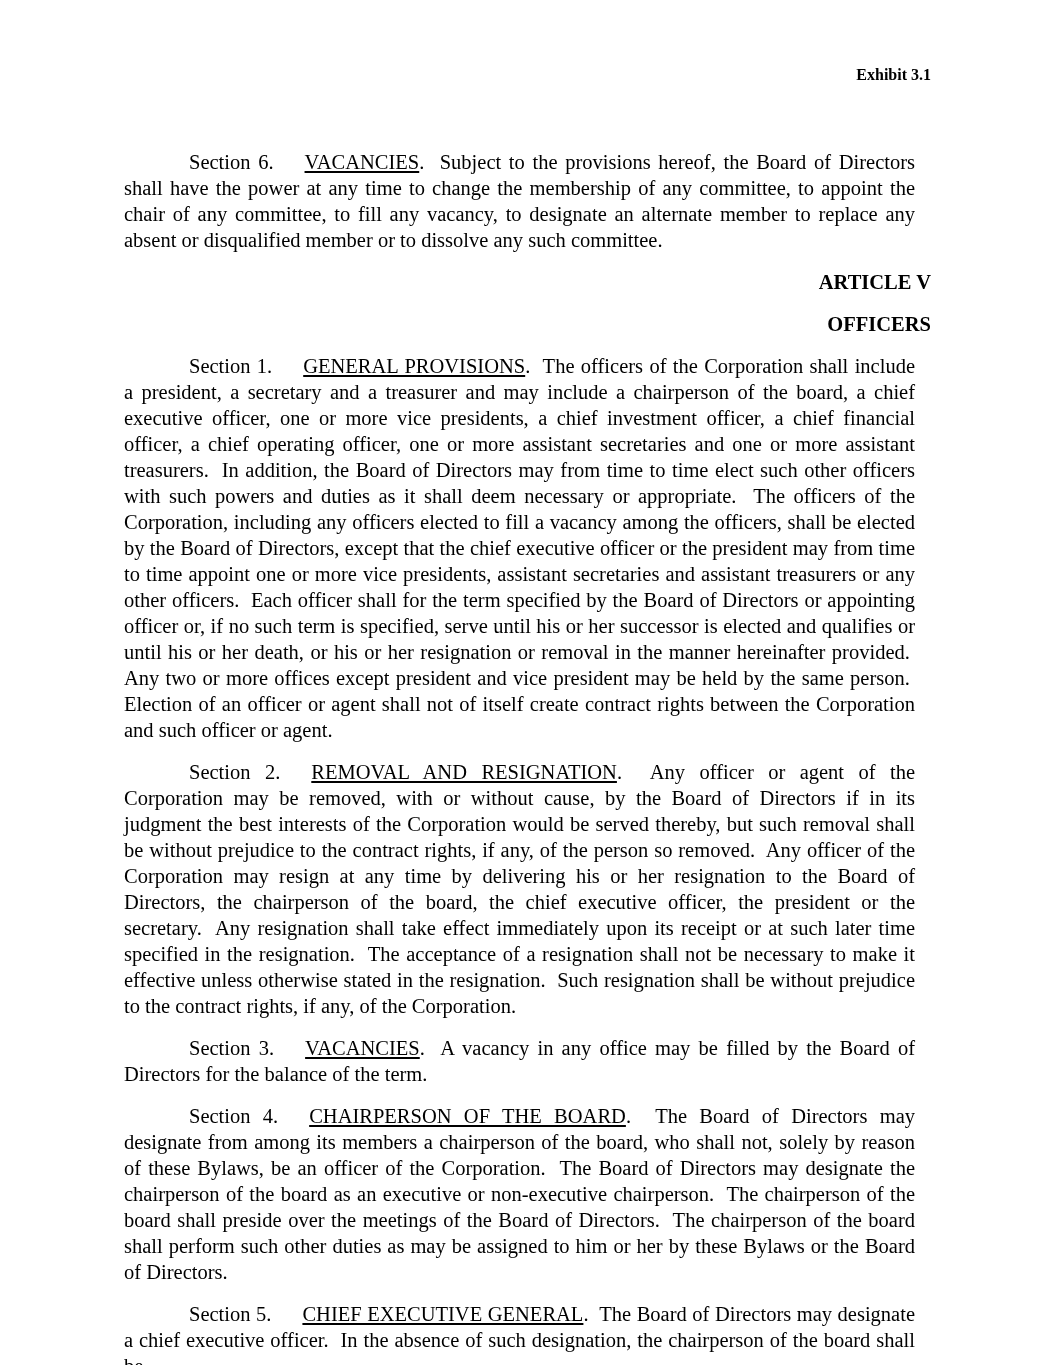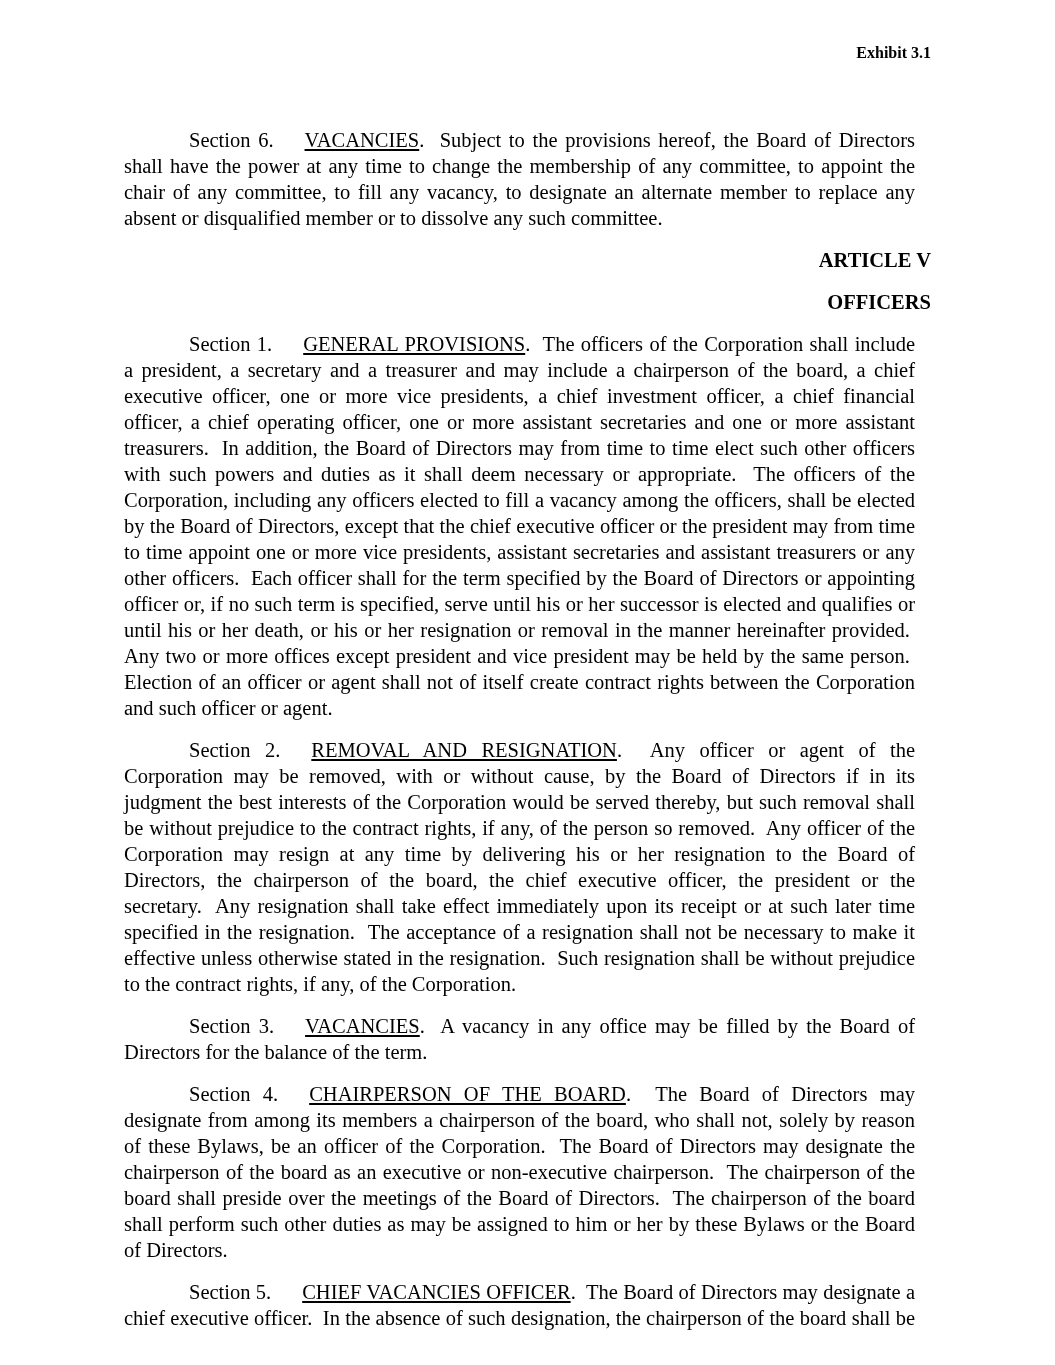--- a/index.html
+++ b/index.html
@@ -19,20 +19,21 @@
     box-sizing: border-box;
     padding: 0 124px;
     overflow: hidden;
   }
   .exhibit {
     padding-top: 44px;
     text-align: right;
     font-weight: bold;
     font-size: 16px;
     line-height: 18px;
+    margin-top: 22px;
   }
   p.para {
     margin: 16px 16px 0 0;
     text-align: justify;
     text-indent: 65px;
   }
   p.para.first {
     margin-top: 65px;
   }
   p.para.justify-last {
@@ -72,16 +73,16 @@
   <p class="center-head">OFFICERS</p>
 
   <p class="para"><span>Section 1.</span><span class="tab"></span><span class="sec-heading">GENERAL PROVISIONS</span><span>.&nbsp; The officers of the Corporation shall include a president, a secretary and a treasurer and may include a chairperson of the board, a chief executive officer, one or more vice presidents, a chief investment officer, a chief financial officer, a chief operating officer, one or more assistant secretaries and one or more assistant treasurers.&nbsp; In addition, the Board of Directors may from time to time elect such other officers with such powers and duties as it shall deem necessary or appropriate.&nbsp; The officers of the Corporation, including any officers elected to fill a vacancy among the officers, shall be elected by the Board of Directors, except that the chief executive officer or the president may from time to time appoint one or more vice presidents, assistant secretaries and assistant treasurers or any other officers.&nbsp; Each officer shall for the term specified by the Board of Directors or appointing officer or, if no such term is specified, serve until his or her successor is elected and qualifies or until his or her death, or his or her resignation or removal in the manner hereinafter provided.&nbsp; Any two or more offices except president and vice president may be held by the same person.&nbsp; Election of an officer or agent shall not of itself create contract rights between the Corporation and such officer or agent.</span></p>
 
   <p class="para"><span>Section 2.</span><span class="tab"></span><span class="sec-heading">REMOVAL AND RESIGNATION</span><span>.&nbsp; Any officer or agent of the Corporation may be removed, with or without cause, by the Board of Directors if in its judgment the best interests of the Corporation would be served thereby, but such removal shall be without prejudice to the contract rights, if any, of the person so removed.&nbsp; Any officer of the Corporation may resign at any time by delivering his or her resignation to the Board of Directors, the chairperson of the board, the chief executive officer, the president or the secretary.&nbsp; Any resignation shall take effect immediately upon its receipt or at such later time specified in the resignation.&nbsp; The acceptance of a resignation shall not be necessary to make it effective unless otherwise stated in the resignation.&nbsp; Such resignation shall be without prejudice to the contract rights, if any, of the Corporation.</span></p>
 
   <p class="para"><span>Section 3.</span><span class="tab"></span><span class="sec-heading">VACANCIES</span><span>.&nbsp; A vacancy in any office may be filled by the Board of Directors for the balance of the term.</span></p>
 
   <p class="para"><span>Section 4.</span><span class="tab"></span><span class="sec-heading">CHAIRPERSON OF THE BOARD</span><span>.&nbsp; The Board of Directors may designate from among its members a chairperson of the board, who shall not, solely by reason of these Bylaws, be an officer of the Corporation.&nbsp; The Board of Directors may designate the chairperson of the board as an executive or non-executive chairperson.&nbsp; The chairperson of the board shall preside over the meetings of the Board of Directors.&nbsp; The chairperson of the board shall perform such other duties as may be assigned to him or her by these Bylaws or the Board of Directors.</span></p>
 
-  <p class="para justify-last"><span>Section 5.</span><span class="tab"></span><span class="sec-heading">CHIEF VACANCIES OFFICER</span><span>.&nbsp; The Board of Directors may designate a chief executive officer.&nbsp; In the absence of such designation, the chairperson of the board shall be</span></p>
+  <p class="para justify-last"><span>Section 5.</span><span class="tab"></span><span class="sec-heading">CHIEF EXECUTIVE GENERAL</span><span>.&nbsp; The Board of Directors may designate a chief executive officer.&nbsp; In the absence of such designation, the chairperson of the board shall be</span></p>
 
 
 </div>
 
 </body></html>

